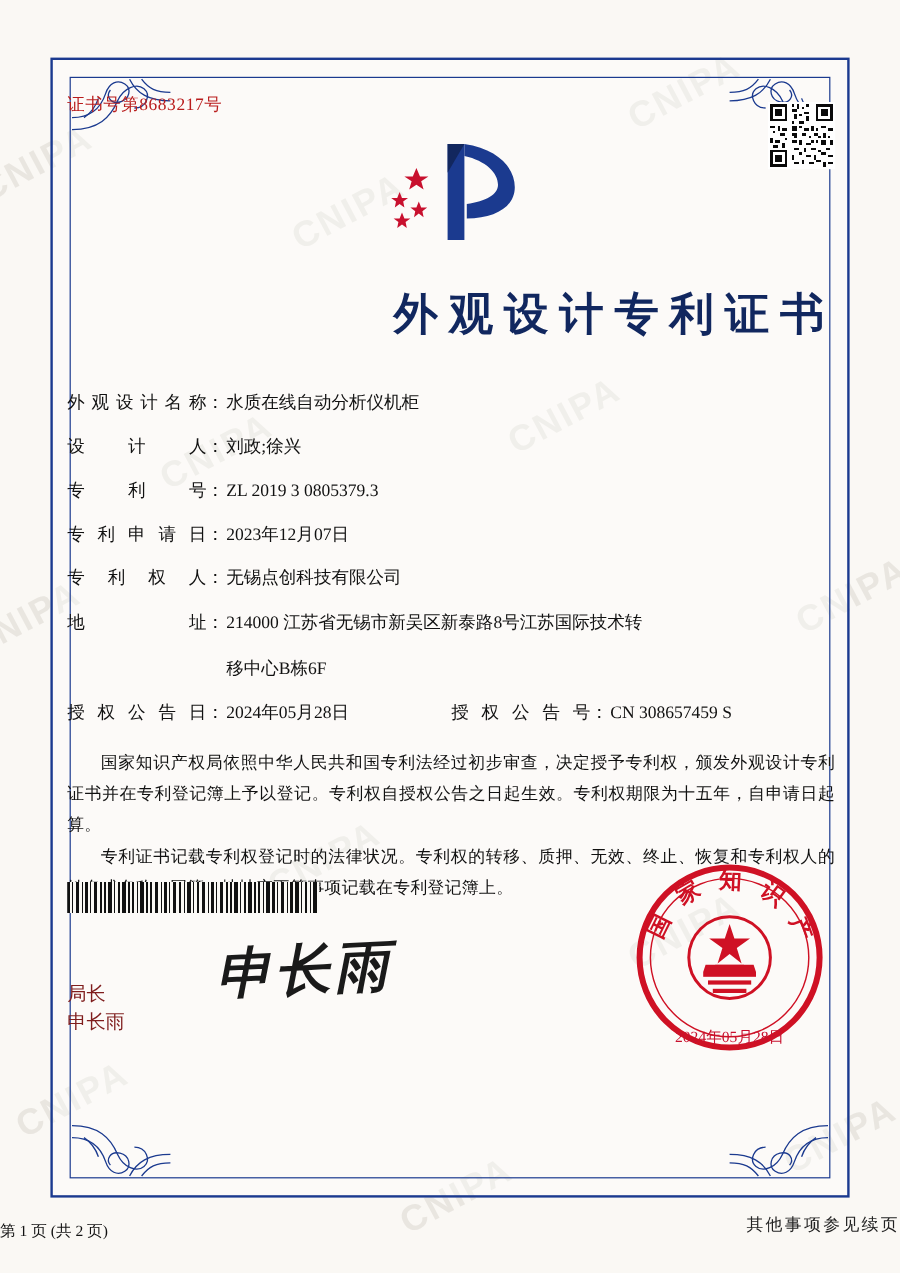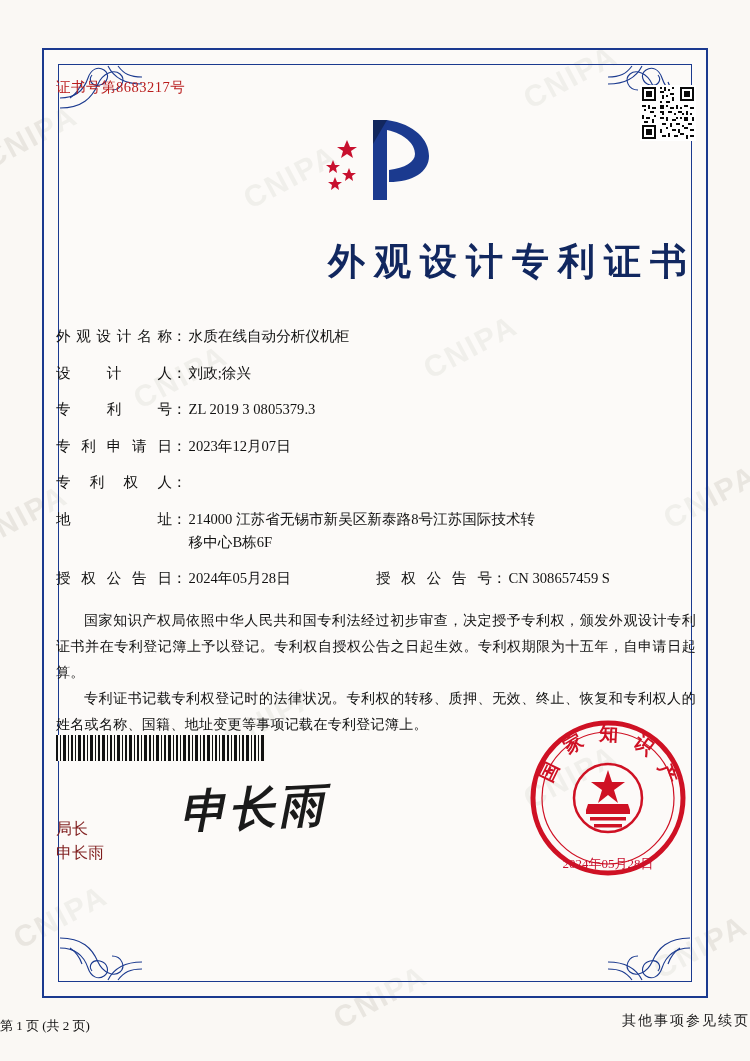--- a/index.html
+++ b/index.html
@@ -126,21 +126,21 @@
   }
   .flabel {
     width: 116px;
     flex: 0 0 116px;
     display: flex;
     justify-content: space-between;
     letter-spacing: 0px;
   }
   .fcolon { margin: 0 2px 0 0; }
   .fvalue { flex: 1; }
-  .fvalue .line2 { margin-top: 8px; display: block; }
+  .fvalue .line2 { margin-top: 24px; display: block; }
 
   .row-two {
     display: flex;
     margin-bottom: 22px;
     font-size: 14.6px;
   }
   .row-two .half { width: 320px; display: flex; }
   .row-two .flabel { width: 116px; flex: 0 0 116px; }
 
   .para {
@@ -451,20 +451,21 @@
     </div>
 
     <div class="frow">
       <span class="flabel">
           <span>专</span>
           <span>利</span>
           <span>权</span>
           <span>人</span>
         </span>
       <span class="fcolon">：</span>
+      <span class="fvalue">无锡点创科技有限公司</span>
     </div>
 
     <div class="frow">
       <span class="flabel">
           <span>地</span>
           <span>址</span>
         </span>
       <span class="fcolon">：</span>
       <span class="fvalue">
         <span>214000 江苏省无锡市新吴区新泰路8号江苏国际技术转</span>

